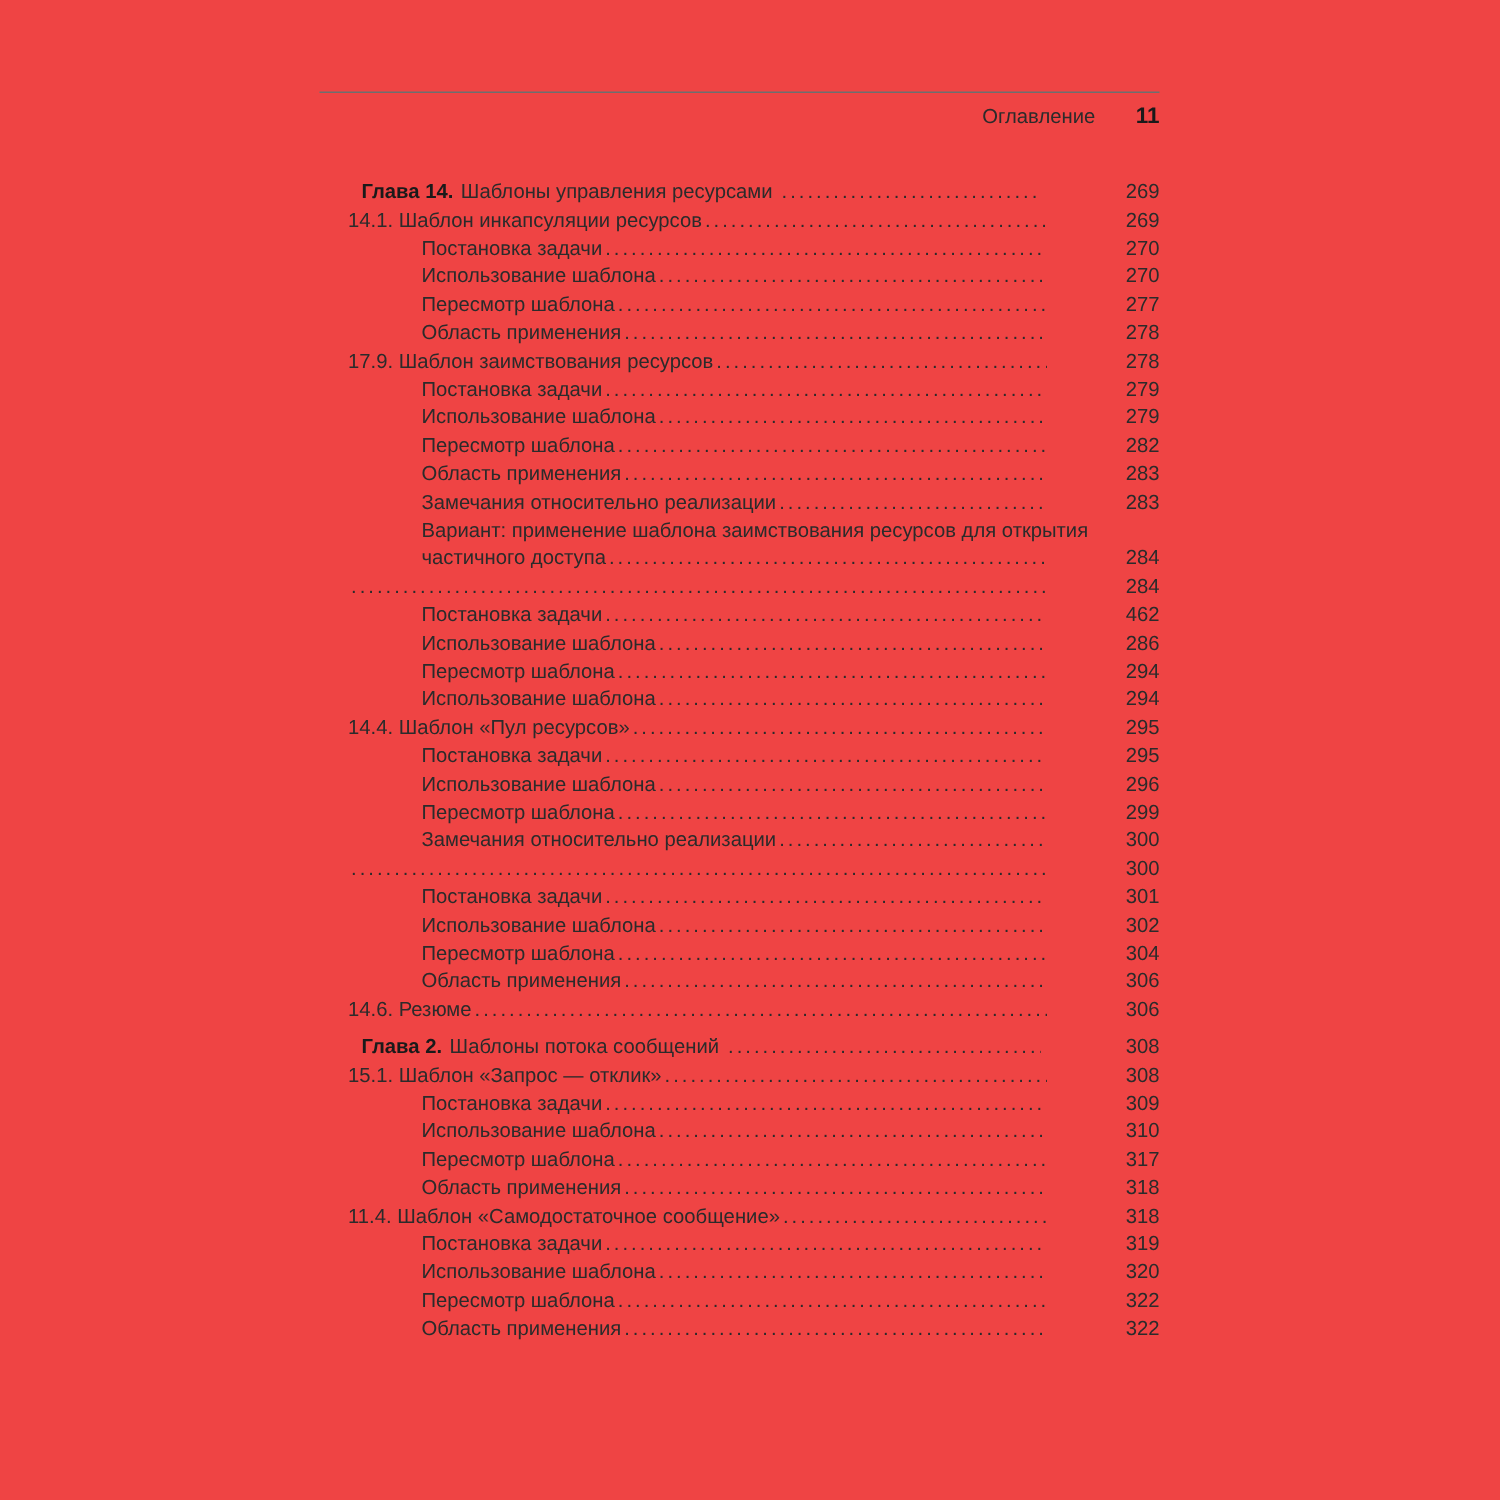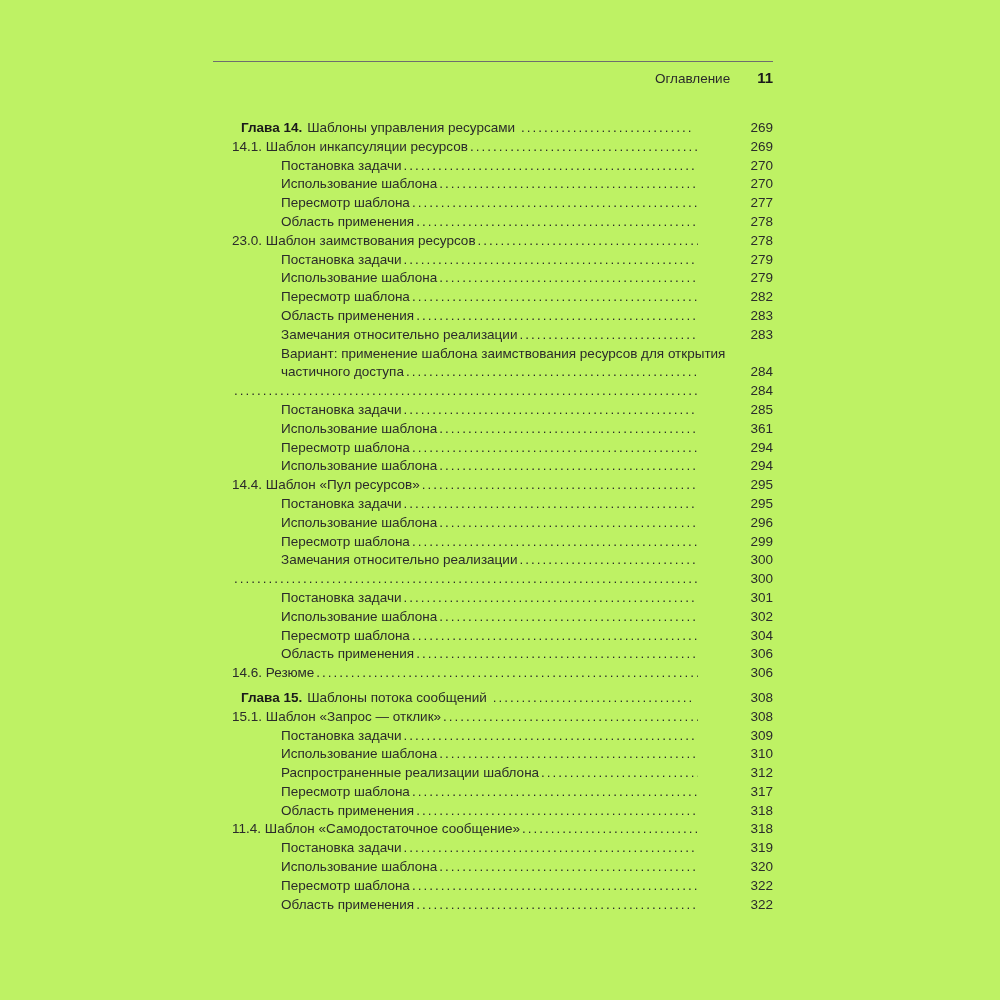--- a/index.html
+++ b/index.html
@@ -4,21 +4,21 @@
 <style>
   html, body {
     margin: 0;
     padding: 0;
     background: #ffffff;
   }
   .page {
     position: relative;
     width: 1000px;
     height: 1000px;
-    background: #bef264;
+    background: #ef4444;
     font-family: "Liberation Sans", sans-serif;
     color: #2b2b2b;
   }
   .content {
     position: absolute;
     left: 213px;
     top: 61px;
     width: 560px;
   }
   .header-rule {
@@ -121,21 +121,21 @@
           <span class="title">Пересмотр шаблона</span>
           <span class="leader"></span>
           <span class="pagenum">277</span>
         </div>
         <div class="row sub">
           <span class="title">Область применения</span>
           <span class="leader"></span>
           <span class="pagenum">278</span>
         </div>
         <div class="row section">
-          <span class="title">23.0. Шаблон заимствования ресурсов</span>
+          <span class="title">17.9. Шаблон заимствования ресурсов</span>
           <span class="leader"></span>
           <span class="pagenum">278</span>
         </div>
         <div class="row sub">
           <span class="title">Постановка задачи</span>
           <span class="leader"></span>
           <span class="pagenum">279</span>
         </div>
         <div class="row sub">
           <span class="title">Использование шаблона</span>
@@ -165,26 +165,26 @@
           <span class="leader"></span>
           <span class="pagenum">284</span>
         </div>
         <div class="row section">
           <span class="leader"></span>
           <span class="pagenum">284</span>
         </div>
         <div class="row sub">
           <span class="title">Постановка задачи</span>
           <span class="leader"></span>
-          <span class="pagenum">285</span>
-        </div>
-        <div class="row sub">
-          <span class="title">Использование шаблона</span>
-          <span class="leader"></span>
-          <span class="pagenum">361</span>
+          <span class="pagenum">462</span>
+        </div>
+        <div class="row sub">
+          <span class="title">Использование шаблона</span>
+          <span class="leader"></span>
+          <span class="pagenum">286</span>
         </div>
         <div class="row sub">
           <span class="title">Пересмотр шаблона</span>
           <span class="leader"></span>
           <span class="pagenum">294</span>
         </div>
         <div class="row sub">
           <span class="title">Использование шаблона</span>
           <span class="leader"></span>
           <span class="pagenum">294</span>
@@ -237,44 +237,39 @@
           <span class="title">Область применения</span>
           <span class="leader"></span>
           <span class="pagenum">306</span>
         </div>
         <div class="row section">
           <span class="title">14.6. Резюме</span>
           <span class="leader"></span>
           <span class="pagenum">306</span>
         </div>
         <div class="row chapter not-first">
-          <span class="label">Глава 15.</span>
+          <span class="label">Глава 2.</span>
           <span class="title">Шаблоны потока сообщений</span>
           <span class="leader"></span>
           <span class="pagenum">308</span>
         </div>
         <div class="row section">
           <span class="title">15.1. Шаблон «Запрос — отклик»</span>
           <span class="leader"></span>
           <span class="pagenum">308</span>
         </div>
         <div class="row sub">
           <span class="title">Постановка задачи</span>
           <span class="leader"></span>
           <span class="pagenum">309</span>
         </div>
         <div class="row sub">
           <span class="title">Использование шаблона</span>
           <span class="leader"></span>
           <span class="pagenum">310</span>
-        </div>
-        <div class="row sub">
-          <span class="title">Распространенные реализации шаблона</span>
-          <span class="leader"></span>
-          <span class="pagenum">312</span>
         </div>
         <div class="row sub">
           <span class="title">Пересмотр шаблона</span>
           <span class="leader"></span>
           <span class="pagenum">317</span>
         </div>
         <div class="row sub">
           <span class="title">Область применения</span>
           <span class="leader"></span>
           <span class="pagenum">318</span>

